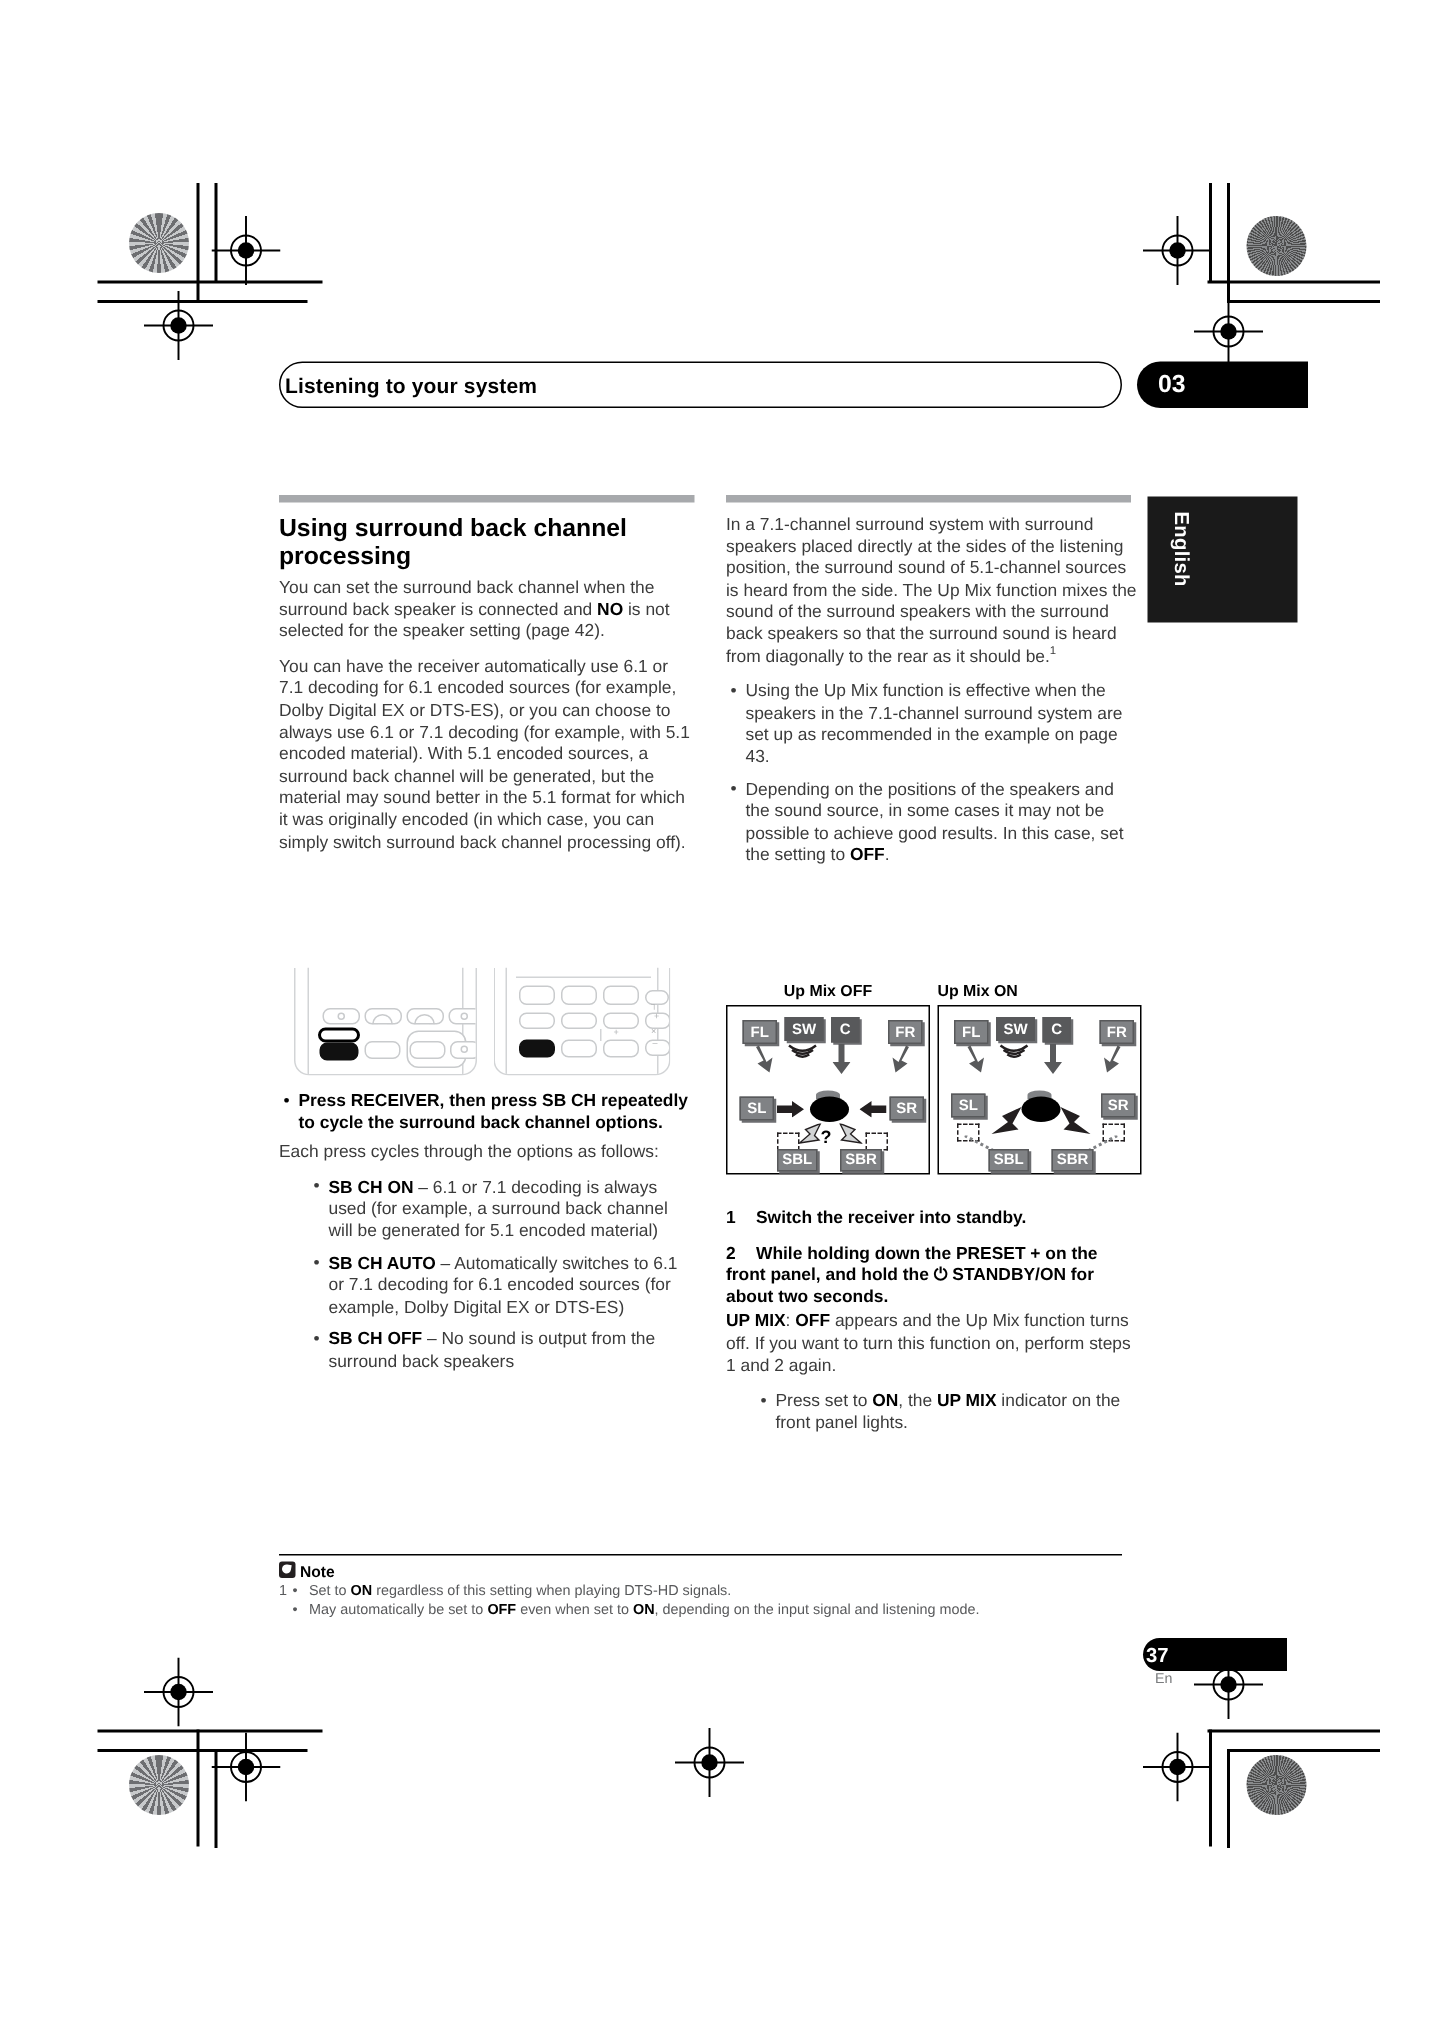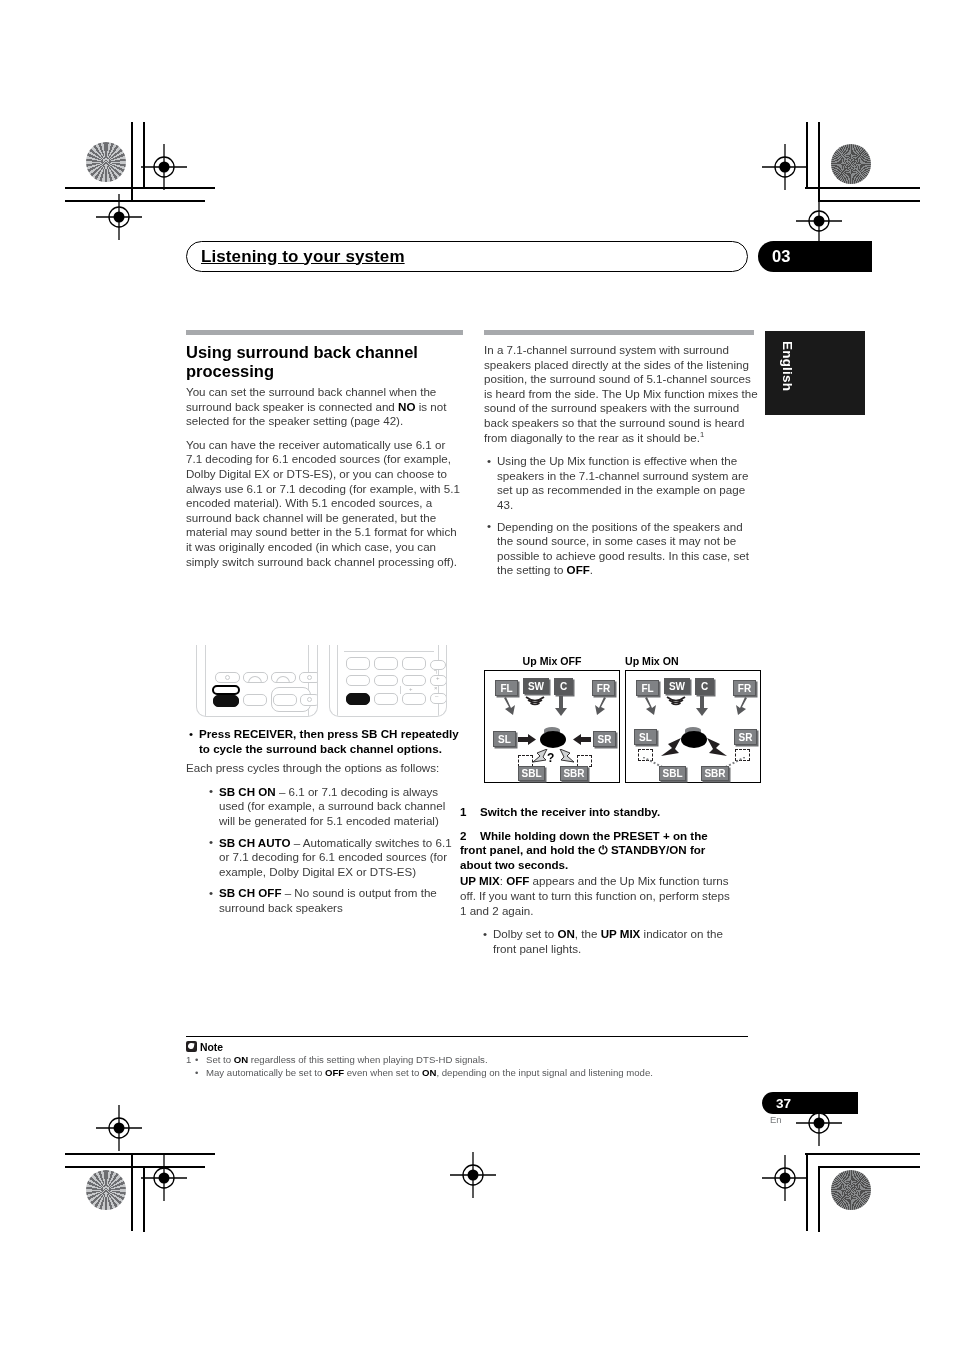--- a/index.html
+++ b/index.html
@@ -12,21 +12,21 @@
   .dotcircle{width:40px;height:40px;border-radius:50%;}
   .cropline{position:absolute;background:#000;}
 
   
   .page{position:absolute;left:0;top:0;width:954px;height:1351px;}
 
   
   .header{position:absolute;left:186px;top:241px;width:562px;height:31px;
           border:1.6px solid #000;border-radius:16px;box-sizing:border-box;
           display:flex;align-items:center;}
-  .header-title{font-size:17px;font-weight:bold;letter-spacing:0.1px;padding-left:14px;color:#000;text-decoration:underline;}
+  .header-title{font-size:14px;font-weight:bold;letter-spacing:0.1px;padding-left:3px;color:#000;}
   .chapter{position:absolute;left:758px;top:241px;width:114px;height:31px;background:#000;
            border-radius:16px 0 0 16px;display:flex;align-items:center;}
   .chapter-num{color:#fff;font-size:16.5px;font-weight:bold;padding-left:14px;}
 
   
   .langtab{position:absolute;left:765px;top:331px;width:100px;height:84px;background:#1a1a1a;}
   .langtab span{display:block;color:#fff;font-size:13.5px;font-weight:bold;
                 transform:rotate(90deg);transform-origin:left top;
                 position:absolute;left:30px;top:10px;white-space:nowrap;letter-spacing:0.2px;}
 
@@ -98,21 +98,21 @@
             background:#fff;border-radius:50% 0 50% 50%;transform:rotate(10deg);}
   .notehdr{font-size:10.4px;font-weight:bold;color:#000;margin-bottom:1px;}
   .noteline{font-size:9.6px;line-height:12.6px;color:#58595b;position:relative;padding-left:20px;margin-bottom:0.5px;}
   .noteline .idx{position:absolute;left:0;top:0;color:#58595b;}
   .noteline .bul{position:absolute;left:9px;top:0;}
   .noteline b{color:#000;font-weight:bold;}
 
   
   .pagenum{position:absolute;left:762px;top:1092px;width:96px;height:22px;background:#000;
            border-radius:11px 0 0 11px;display:flex;align-items:center;}
-  .pagenum span{color:#fff;font-size:13.5px;font-weight:bold;padding-left:14px;text-align:center;}
+  .pagenum span{color:#fff;font-size:13.5px;font-weight:bold;padding-left:2px;text-align:center;}
   .pagelang{position:absolute;left:770px;top:1114px;font-size:9.5px;color:#7a7c7e;}
 </style>
 </head>
 <body>
 
 <div class="page">
 
   <div>
 
     <div class="cropline" style="left:65px;top:187px;width:150px;height:1.5px;"></div>
@@ -399,29 +399,29 @@
         <svg class="arr" style="left:80px;top:66px;" width="22" height="20" viewBox="0 0 22 20">
             <path d="M1 1 L14 7 L10 11 L21 19 L3 16 L7 12 Z" fill="#231f20"></path>
           </svg>
 
         <div class="spk" style="left:33px;top:95px;width:27px;height:15px;">SBL</div>
         <div class="spk" style="left:75px;top:95px;width:28px;height:15px;">SBR</div>
       </div>
     </div>
   </div>
 
-  <div style="position:absolute;left:460px;top:805px;width:277px;">
+  <div style="position:absolute;left:484px;top:805px;width:277px;">
     <p class="step"><span class="n">1</span><span>Switch the receiver into standby.</span></p>
 
     <p class="step"><span class="n">2</span><span>While holding down the PRESET + on the front panel, and hold the </span><span>⏻</span><span> STANDBY/ON for about two seconds.</span></p>
 
     <p style="margin-top:-7px;"><b>UP MIX</b><span>: </span><b>OFF</b><span> appears and the Up Mix function turns off. If you want to turn this function on, perform steps 1 and 2 again.</span></p>
 
     <ul class="indented">
-      <li><span>Dolby set to </span><b>ON</b><span>, the </span><b>UP MIX</b><span> indicator on the front panel lights.</span></li>
+      <li><span>Press set to </span><b>ON</b><span>, the </span><b>UP MIX</b><span> indicator on the front panel lights.</span></li>
     </ul>
   </div>
 
   <div class="noterule"></div>
   <div class="note">
     <div class="notehdr"><span class="noteicon"></span><span>Note</span></div>
     <div class="noteline">
       <span class="idx">1</span>
       <span class="bul">•</span>
       <span>Set to </span><b>ON</b><span> regardless of this setting when playing DTS-HD signals.</span>

